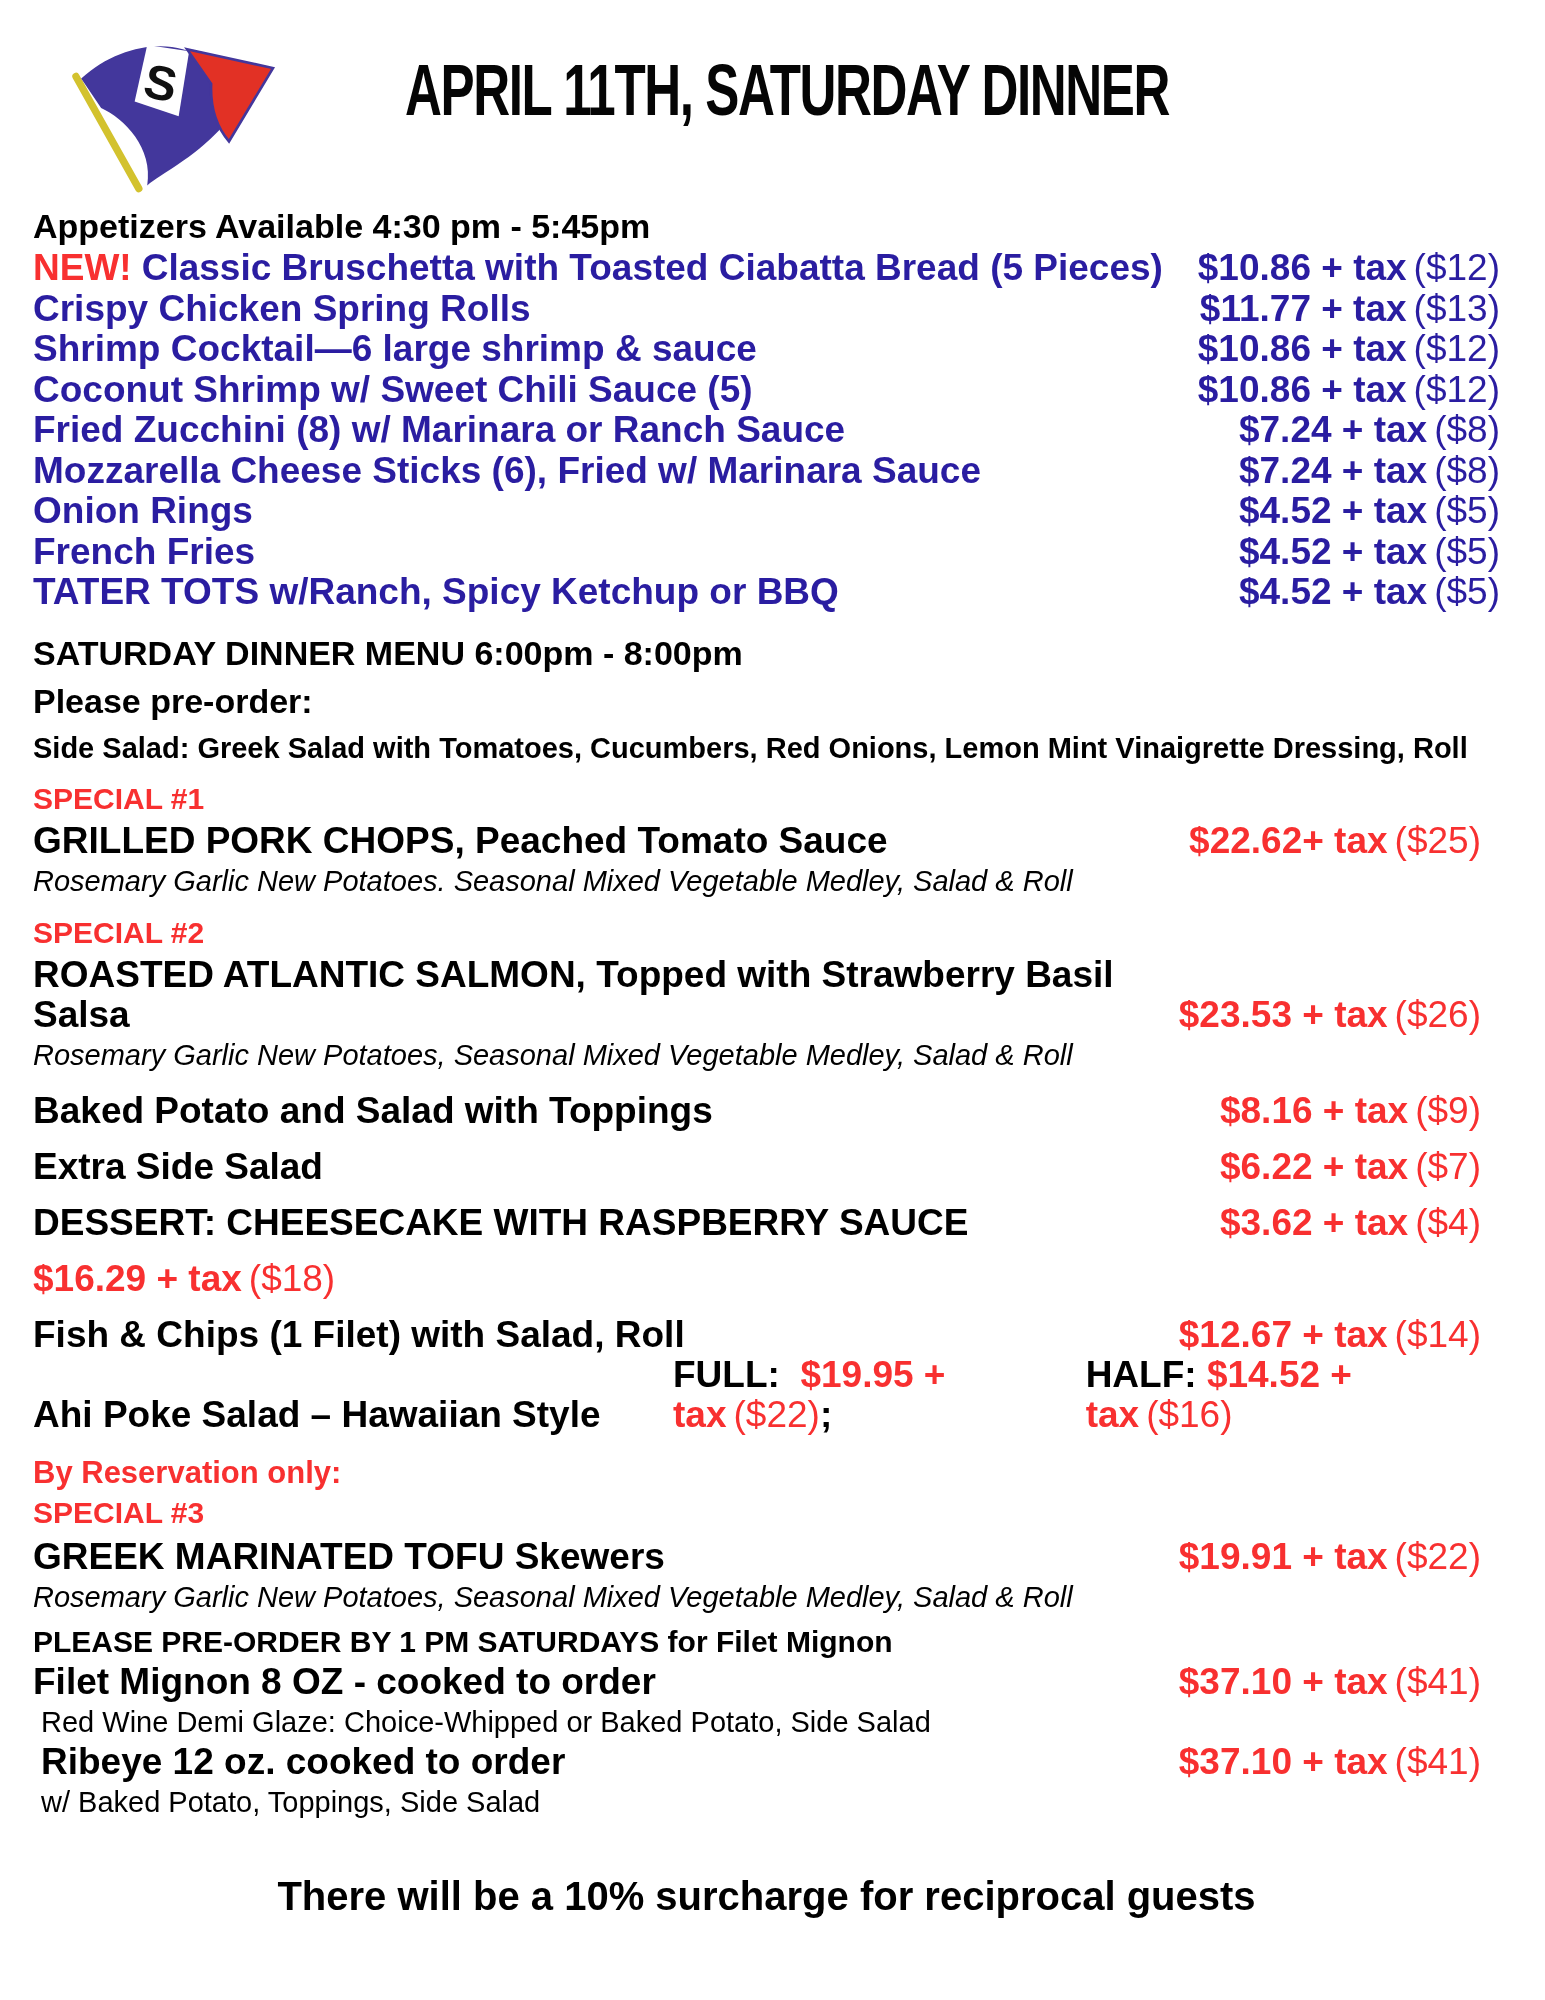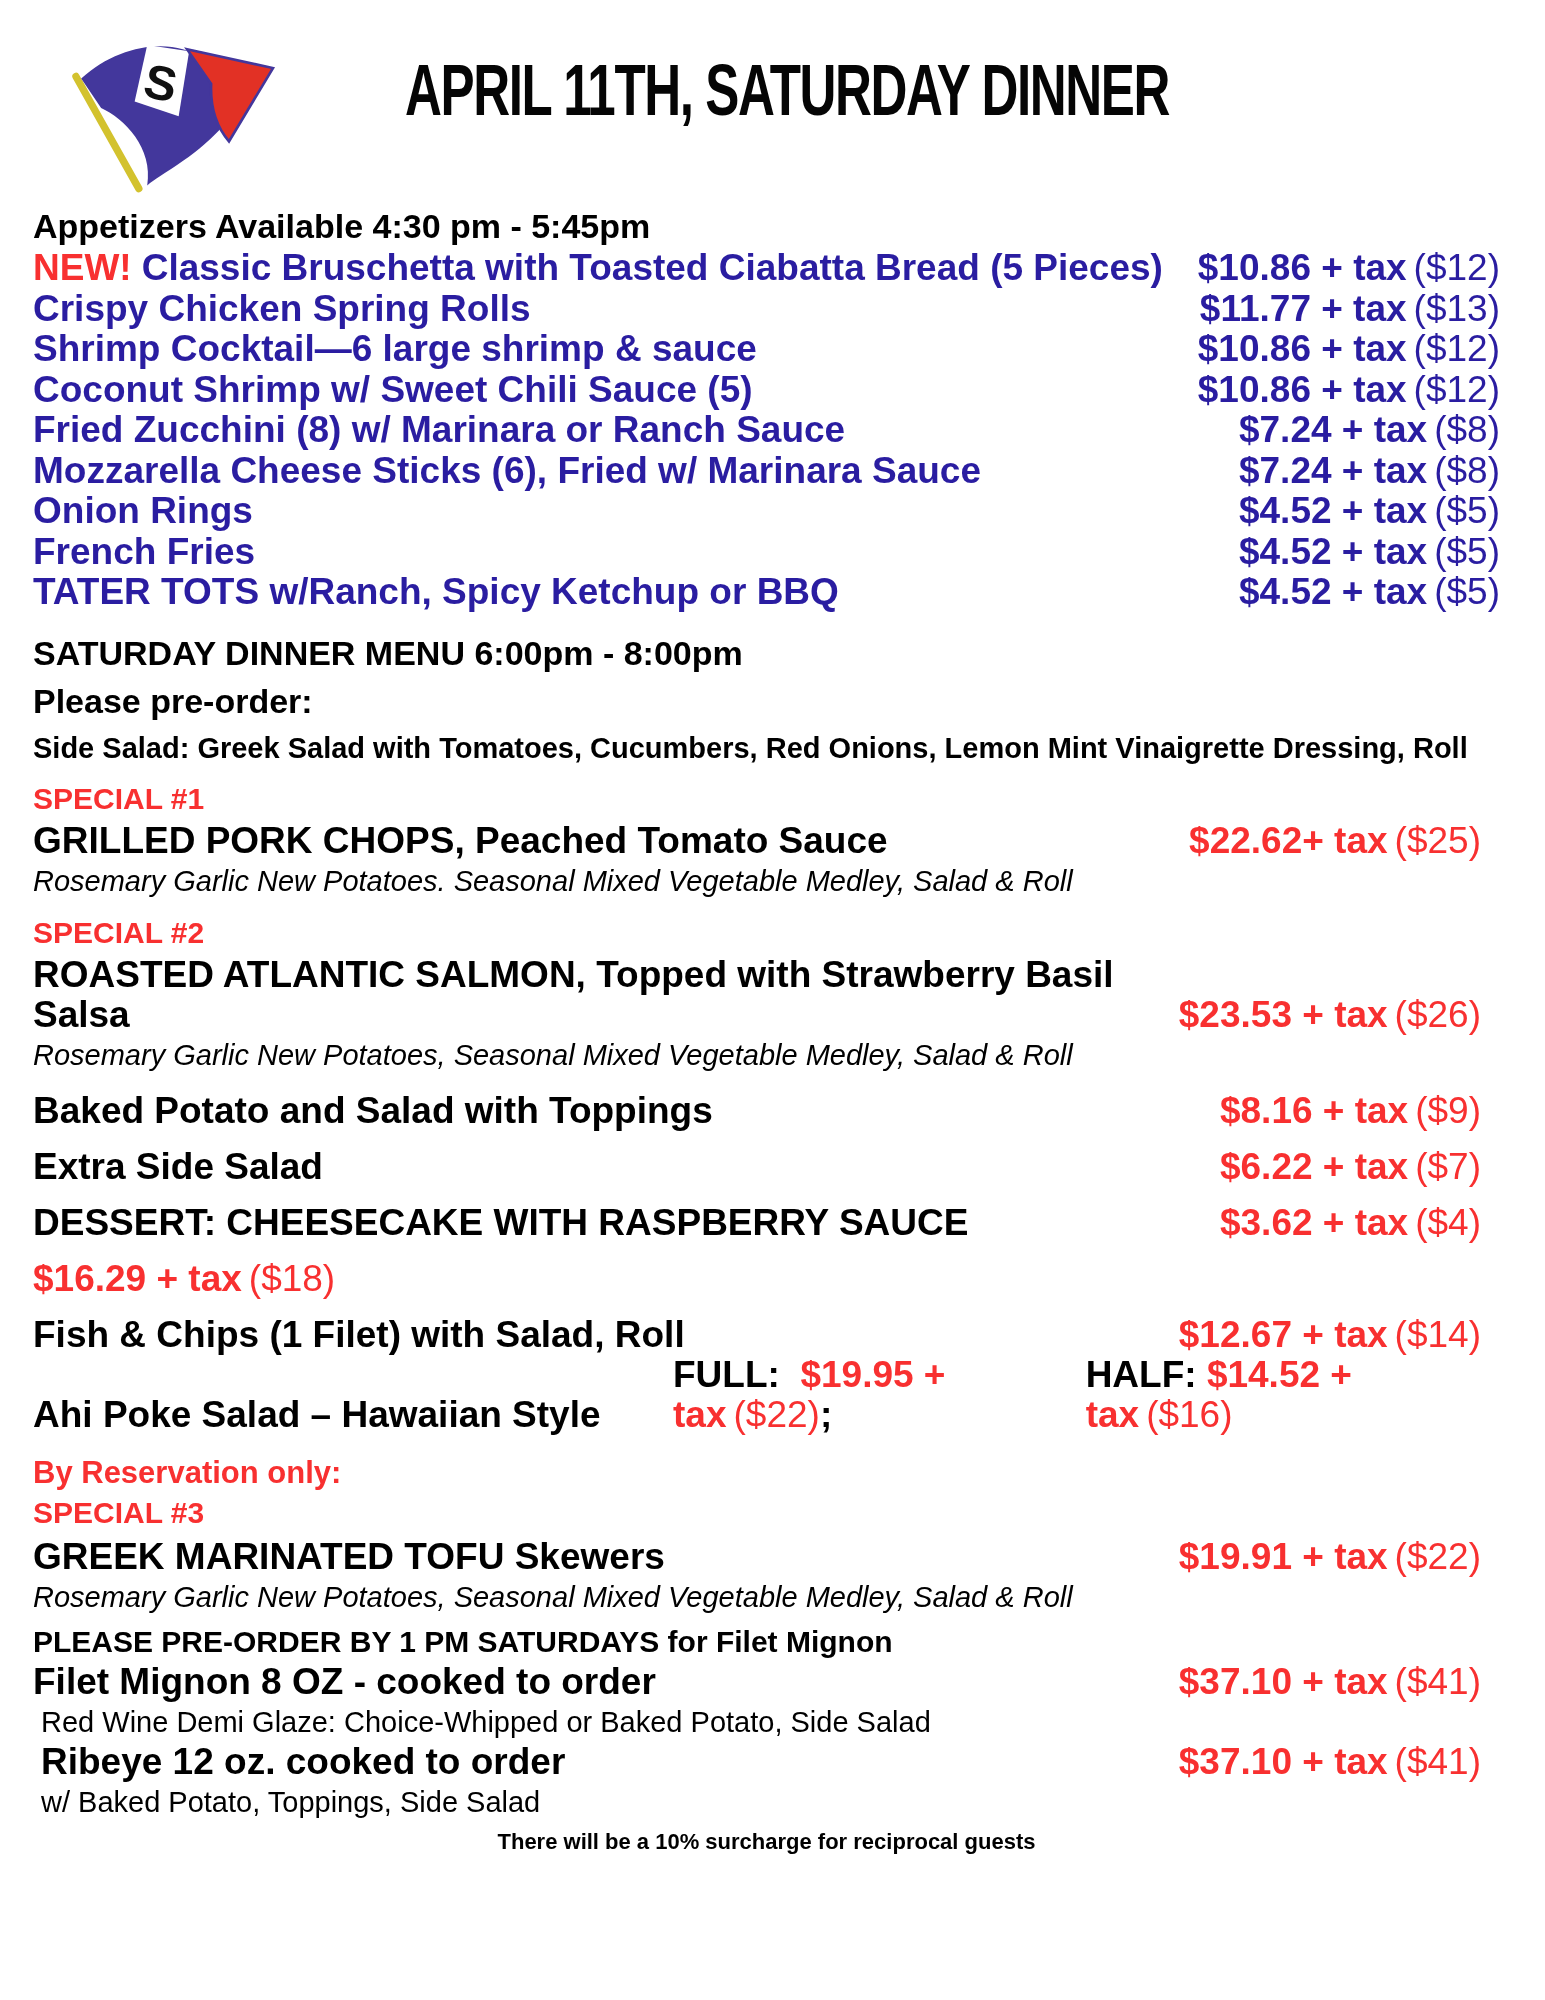--- a/index.html
+++ b/index.html
@@ -44,21 +44,21 @@
   .mains-pad{padding-right:19px;}
   .ahi-row{font-weight:700;justify-content:flex-start;}
   .ahi-name{width:640px;flex:none;}
   .half-group{margin-left:auto;}
   .resv-heading{font-size:31px;line-height:40px;font-weight:700;margin-top:18px;}
   .resv-label{font-size:30px;line-height:40px;font-weight:700;}
   .tofu-line{margin-top:4px;}
   .notice{font-size:30px;line-height:40px;font-weight:700;margin-top:5px;}
   .plain-desc{font-size:29px;line-height:40px;padding-left:8px;display:block;}
   .ribeye-row{padding-left:8px;}
-  .footer{text-align:center;font-size:22px;line-height:40px;font-weight:700;display:block;}
+  .footer{margin-top:54px;text-align:center;font-size:40px;line-height:40px;font-weight:700;display:block;}
 </style>
 </head>
 <body>
 
 <div class="page">
 
   <div class="header">
     <svg class="logo" viewBox="0 0 250 160" aria-hidden="true">
       <line x1="20" y1="48" x2="80" y2="155" stroke="#d3c22e" stroke-width="7" stroke-linecap="round"></line>
       <path d="M25 50 C55 22 95 14 122 22 L152 32 C149 55 151 78 159 97 C130 128 102 140 88 152 C94 116 66 88 44 78 Z" fill="#43379c"></path>

